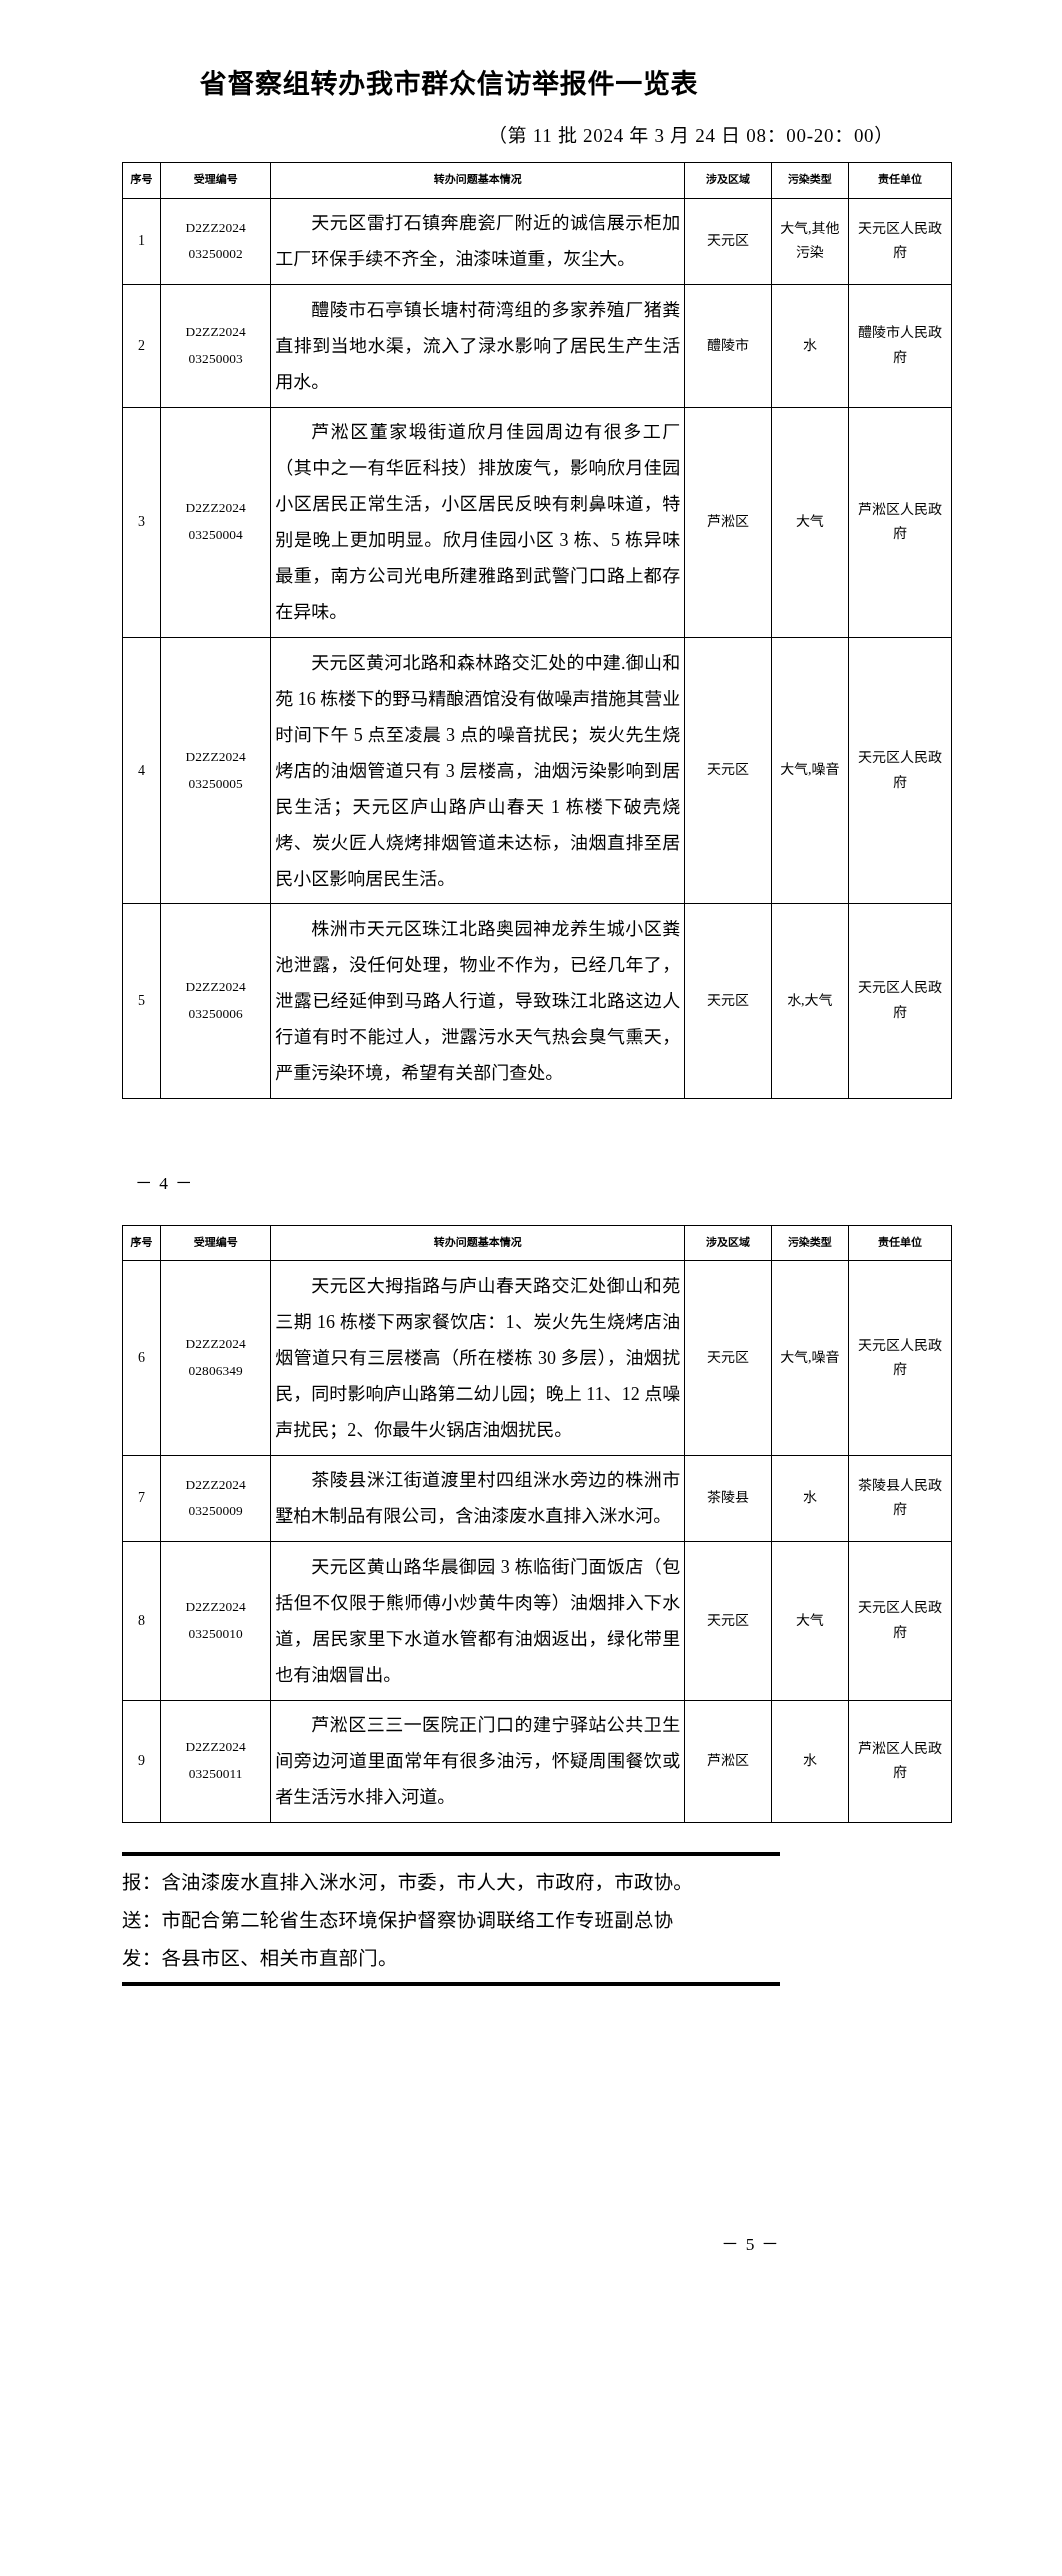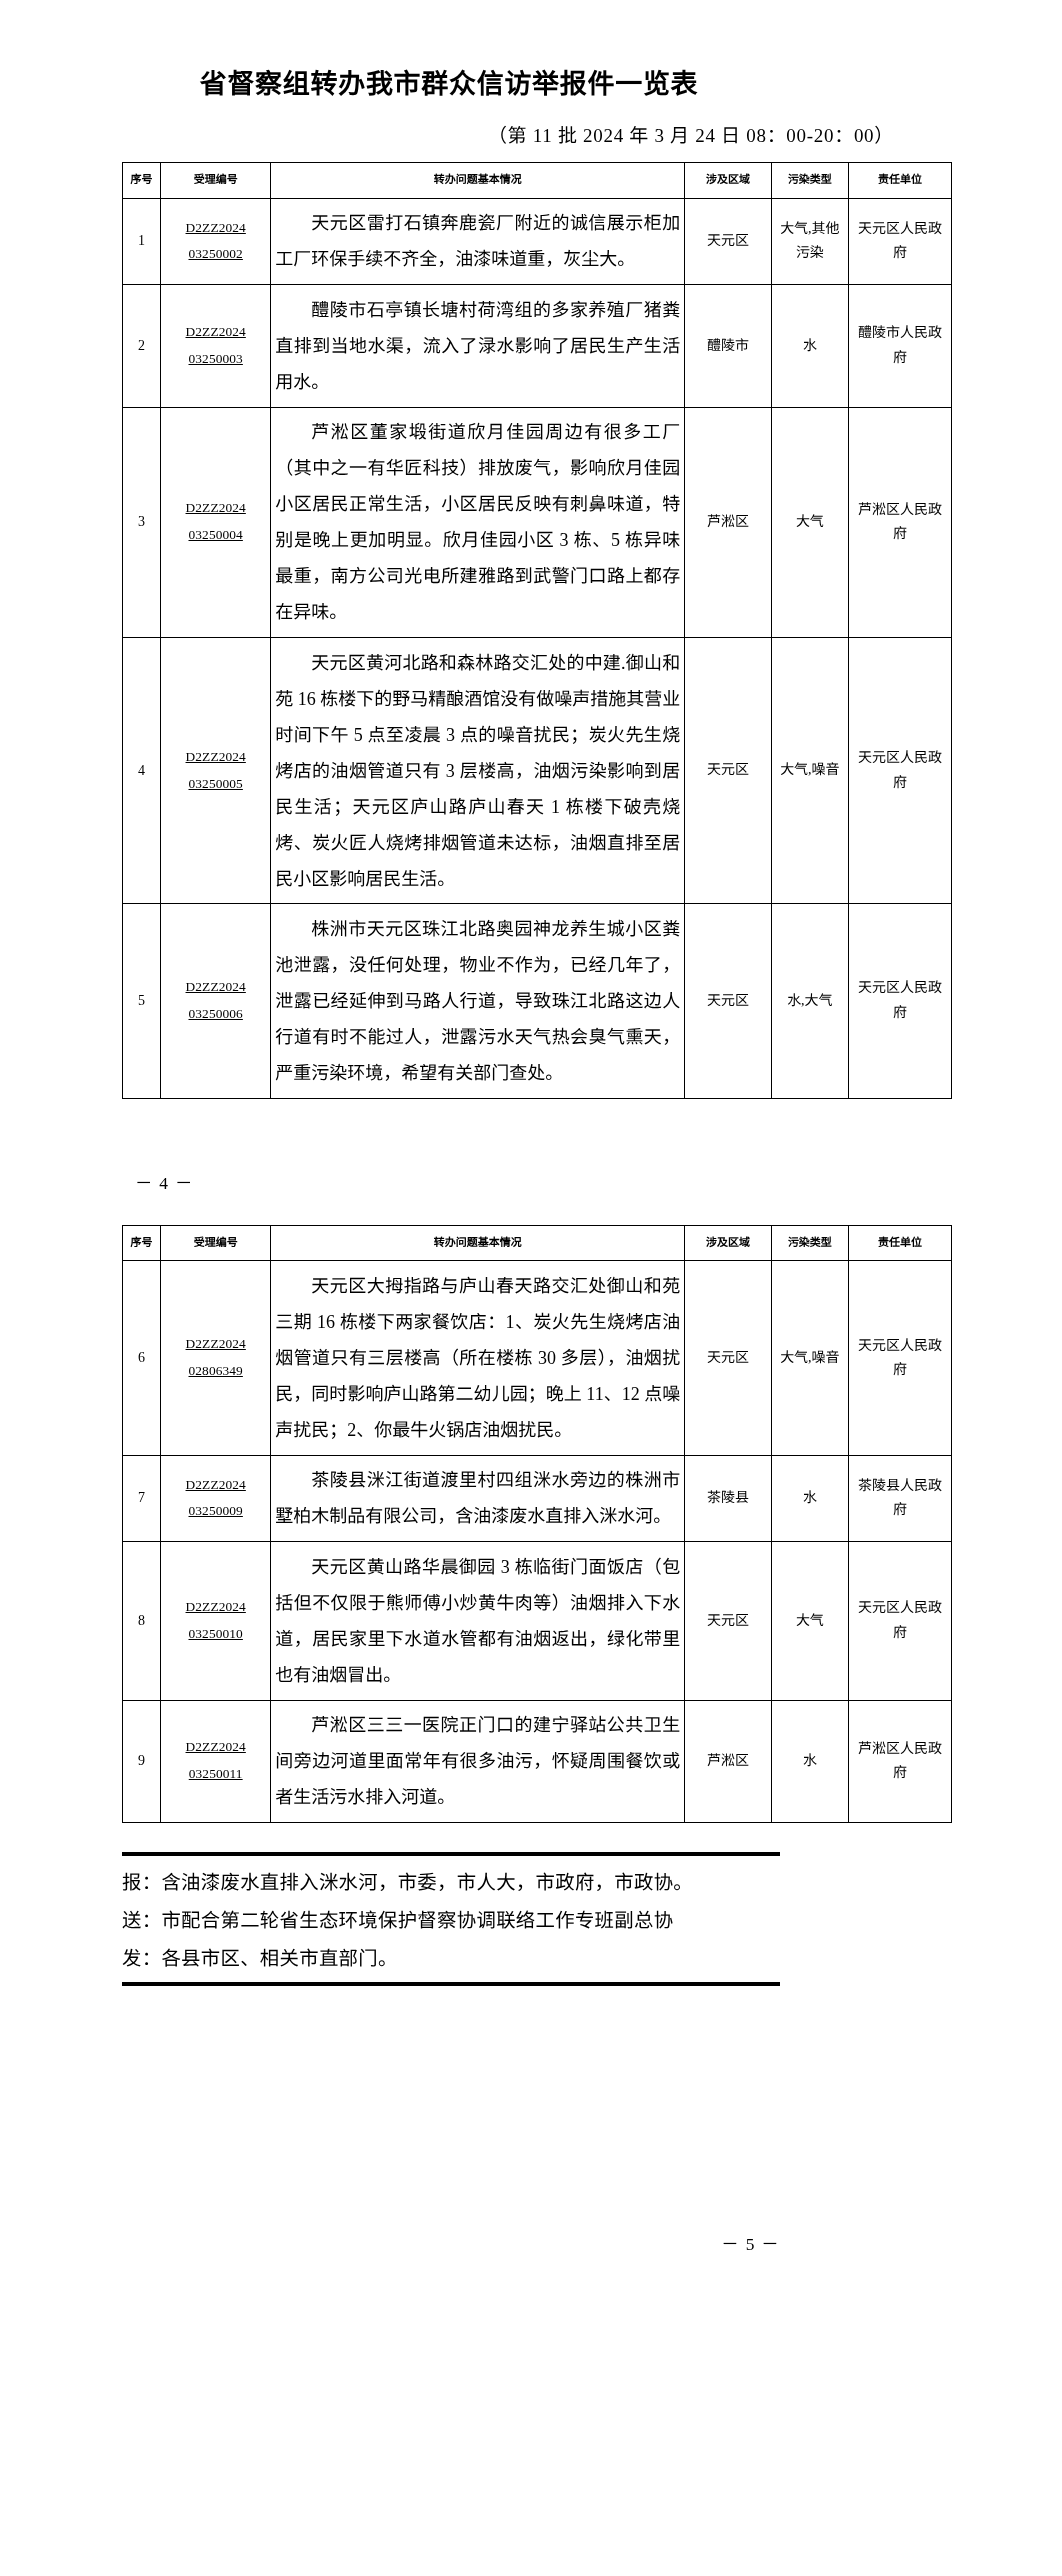--- a/index.html
+++ b/index.html
@@ -78,21 +78,21 @@
   td.idx {
     text-align: center;
     font-size: 14px;
   }
   td.code {
     text-align: center;
     line-height: 2.0;
     font-size: 13.4px;
     letter-spacing: 0.1px;
   }
-  td.code .code-line { display: block; white-space: nowrap; text-decoration: underline; }
+  td.code .code-line { display: block; white-space: nowrap; }
   td.desc {
     text-align: justify;
     text-justify: inter-ideograph;
     line-height: 2.0;
     text-indent: 2em;
     font-size: 18px;
     padding: 8px 9.4px;
   }
   td.area, td.type, td.unit {
     text-align: center;

